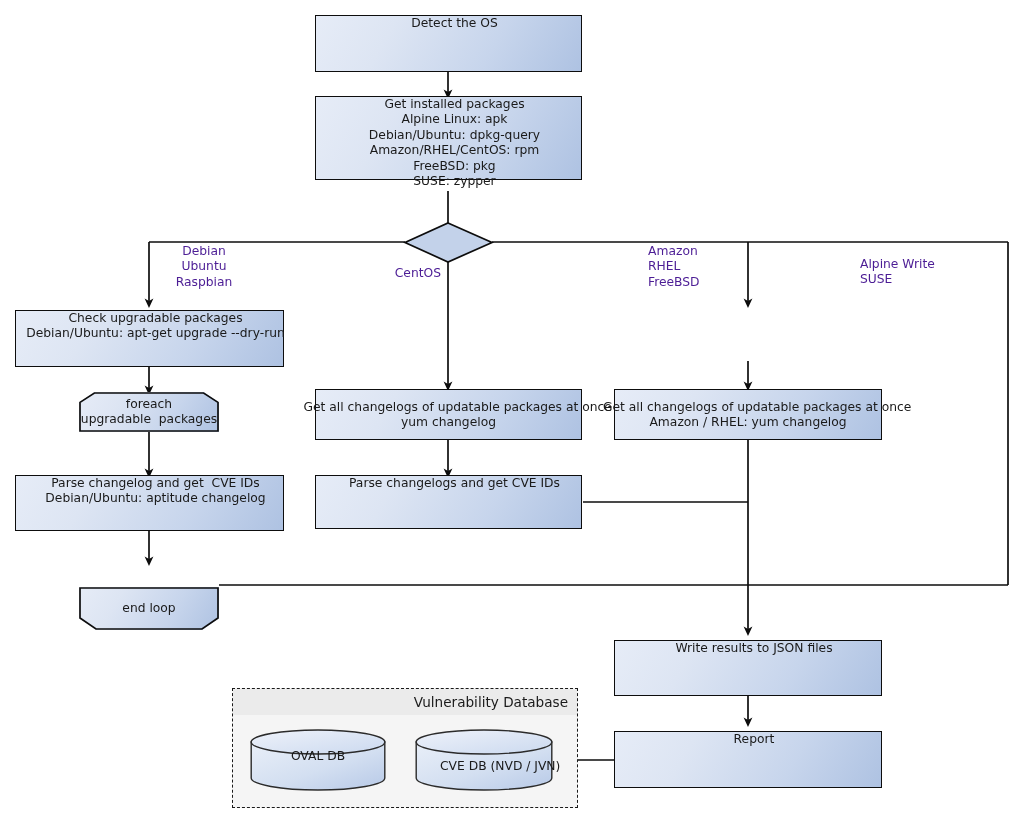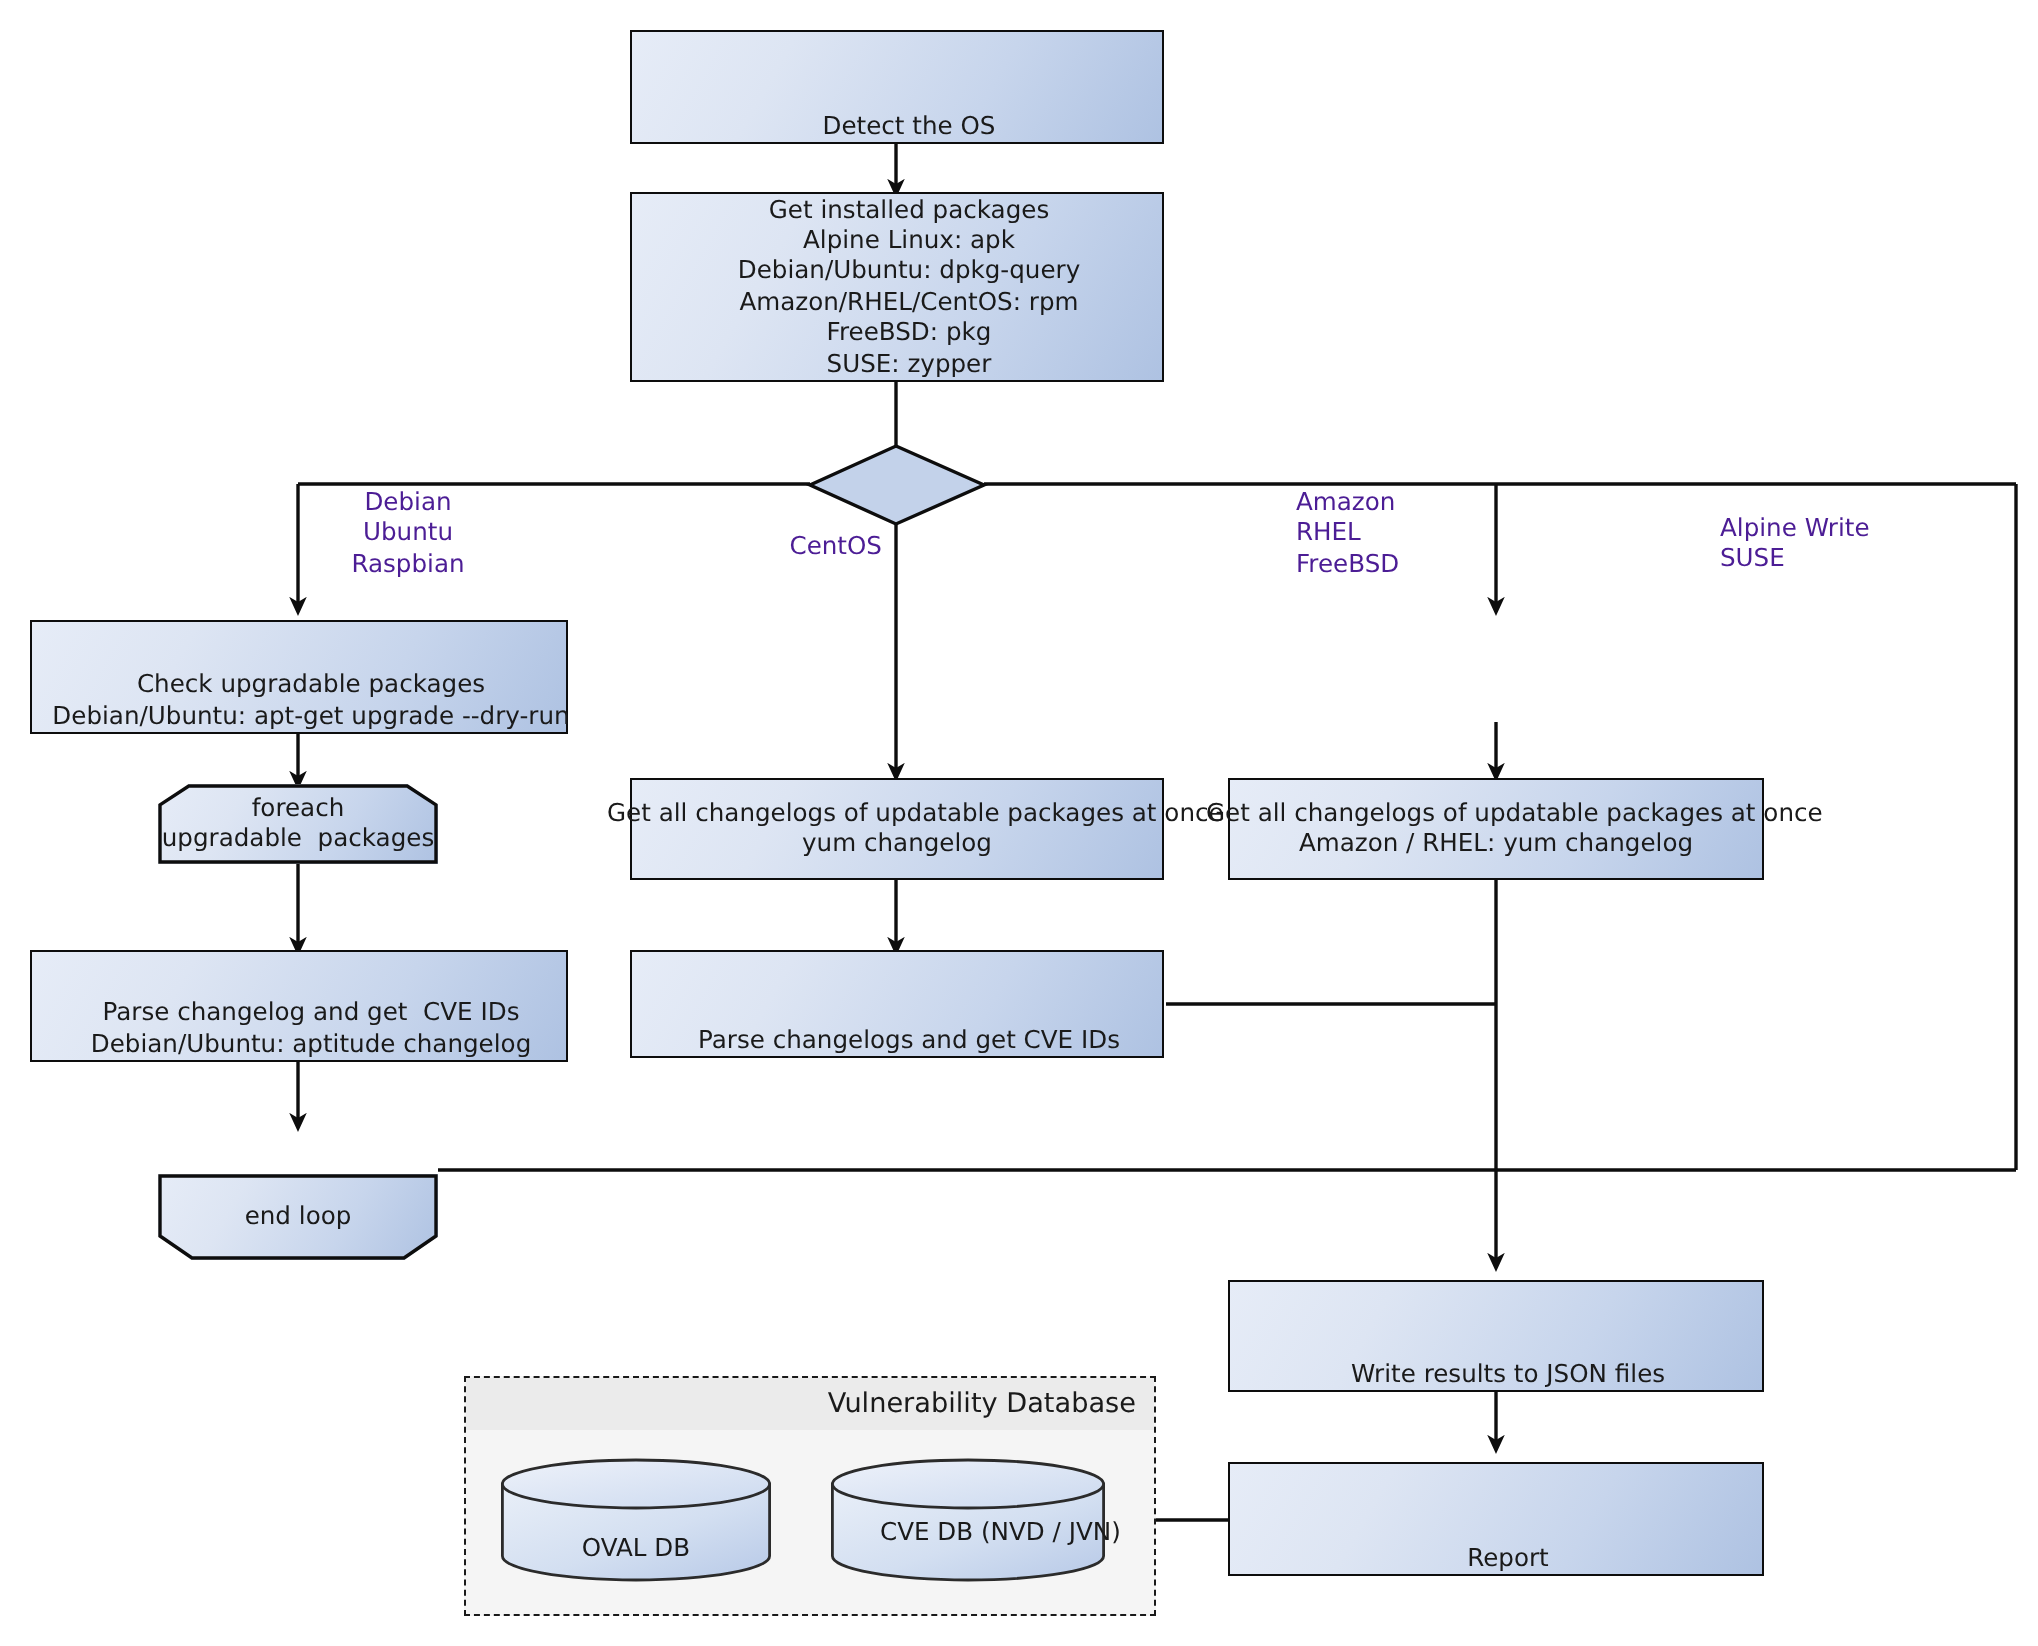--- a/index.html
+++ b/index.html
@@ -2,21 +2,21 @@
 <html><head>
 <meta charset="utf-8">
 <style>
   html,body{margin:0;padding:0;background:#ffffff;}
   body{width:1019px;height:823px;font-family:"DejaVu Sans","Liberation Sans",sans-serif;
        color:#1a1a1a;overflow:hidden;}
   #canvas{position:relative;width:1019px;height:823px;}
 
   
   .node{position:absolute;box-sizing:border-box;border:1.6px solid #0d0d0d;
-        display:flex;align-items:flex-end;justify-content:center;text-align:center;
+        display:flex;align-items:flex-start;justify-content:center;text-align:center;
         background:linear-gradient(120deg,#e6ecf7 0%,#dde5f3 28%,#c7d5ec 66%,#aec2e2 100%);
         font-size:12.3px;line-height:15.4px;color:#1a1a1a;white-space:pre;padding-left:12px;}
   .node span{display:block;}
 
   
   .loop-start{border:none;background:none;}
   .loop-start .shape{position:absolute;inset:0;
       background:linear-gradient(120deg,#e6ecf7 0%,#dde5f3 28%,#c7d5ec 66%,#aec2e2 100%);
       clip-path:polygon(11% 0%,89% 0%,100% 26%,100% 100%,0% 100%,0% 26%);}
   .loop-start .edge{position:absolute;inset:0;}
@@ -96,21 +96,21 @@
       <line x1="553" y1="760" x2="614" y2="760"></line>
     </g>
 
     <polygon points="448,223 492,242.5 448,262 405,242.5" fill="#c3d2ea" stroke="#0d0d0d" stroke-width="1.7"></polygon>
   </svg>
 
   <div class="node" style="left:315px;top:15px;width:267px;height:57px;">
     <span>Detect the OS</span>
   </div>
 
-  <div class="node" style="left:315px;top:96px;width:267px;height:95px;">
+  <div class="node" style="left:315px;top:96px;width:267px;height:84px;">
     <span>Get installed packages
 Alpine Linux: apk
 Debian/Ubuntu: dpkg-query
 Amazon/RHEL/CentOS: rpm
 FreeBSD: pkg
 SUSE: zypper</span>
   </div>
 
   <div class="edge-label" style="left:156px;top:244px;width:96px;text-align:center;">Debian
 Ubuntu
@@ -188,21 +188,21 @@
           <stop offset="100%" stop-color="#b7c9e7"></stop>
         </linearGradient>
         <linearGradient id="cg1t" x1="0" y1="0" x2="1" y2="1">
           <stop offset="0%" stop-color="#eef2fa"></stop>
           <stop offset="100%" stop-color="#cbd9ef"></stop>
         </linearGradient>
       </defs>
       <path d="M1.2,13 L1.2,49 A66.8,12 0 0 0 134.8,49 L134.8,13 Z" fill="url(#cg1)" stroke="#2b2b2b" stroke-width="1.4"></path>
       <ellipse cx="68" cy="13" rx="66.8" ry="12" fill="url(#cg1t)" stroke="#2b2b2b" stroke-width="1.4"></ellipse>
     </svg>
-    <div class="cyl-lbl" style="top:38px;">OVAL DB</div>
+    <div class="cyl-lbl" style="top:20px;">OVAL DB</div>
   </div>
 
   <div class="cyl" style="left:415px;top:729px;width:138px;height:62px;">
     <svg viewBox="0 0 138 62" width="138" height="62">
       <defs>
         <linearGradient id="cg2" x1="0" y1="0" x2="1" y2="1">
           <stop offset="0%" stop-color="#e9eff8"></stop>
           <stop offset="55%" stop-color="#d3dff1"></stop>
           <stop offset="100%" stop-color="#b7c9e7"></stop>
         </linearGradient>

